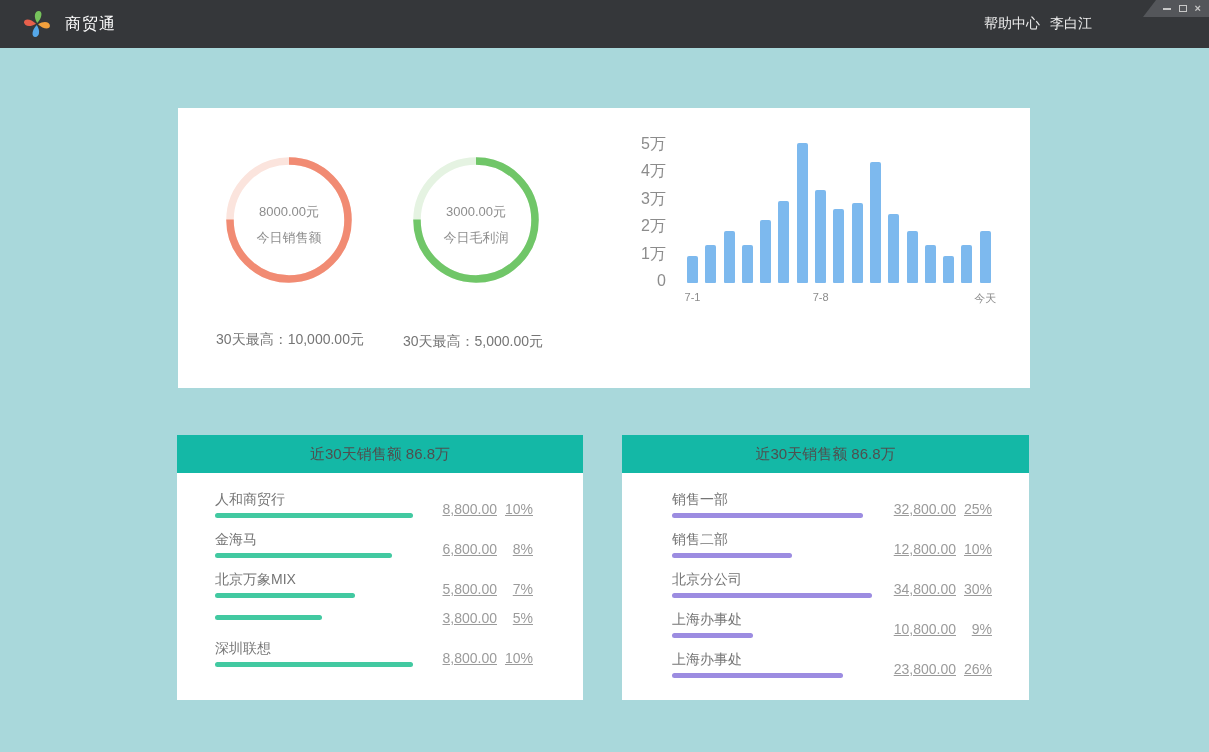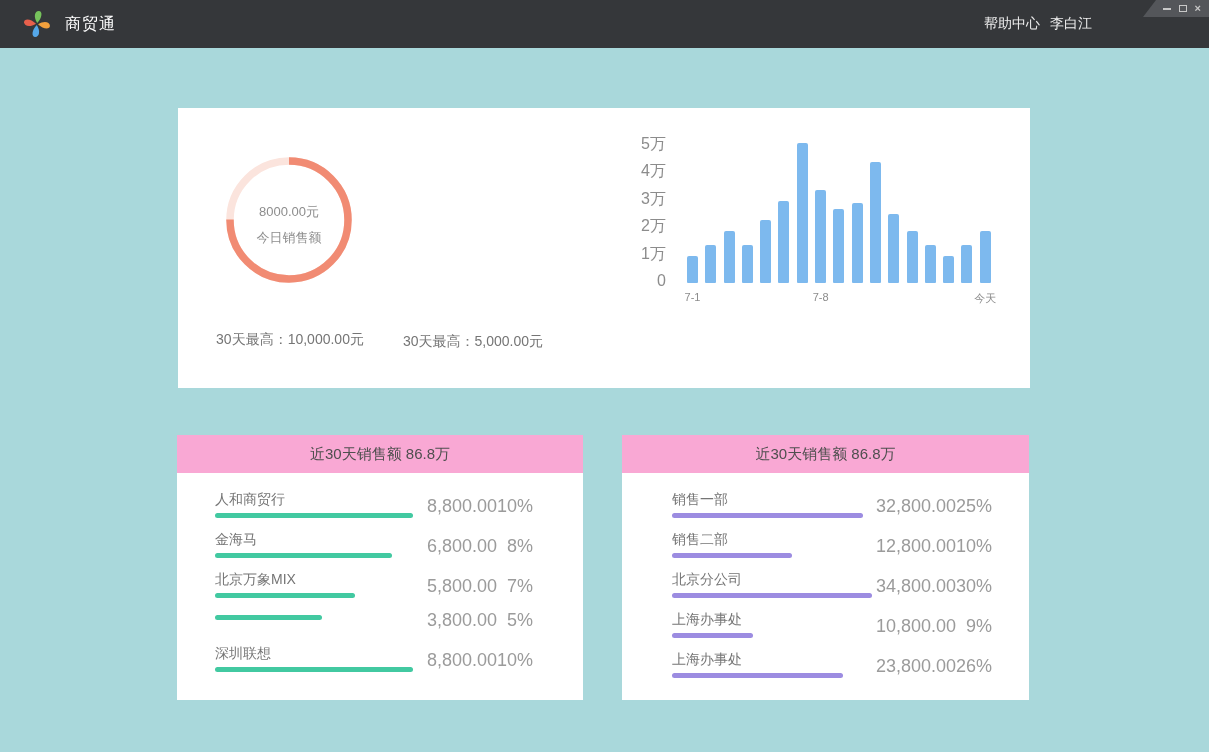--- a/index.html
+++ b/index.html
@@ -39,29 +39,29 @@
 
   
   .chart { position:absolute; left:462px; top:27px; width:380px; height:230px; }
   .y-tick { position:absolute; left:0; width:26px; text-align:right; font-size:16px; line-height:16px; color:#8c8c8c; }
   .bars { position:absolute; left:47px; top:0; width:306px; height:148px; display:flex; align-items:flex-end; gap:7.3px; }
   .bar { width:11px; background:#7db9ee; border-radius:2px 2px 1px 1px; }
   .x-label { position:absolute; top:156px; transform:translateX(-50%); font-size:11px; color:#8c8c8c; white-space:nowrap; }
   .chart-title { position:absolute; left:47px; top:193px; width:306px; text-align:center; font-size:14px; color:#757575; }
 
   
-  .rank-head { height:38px; background:#f9a8d4; display:flex; align-items:center; justify-content:center;
+  .rank-head { height:38px; background:#14b8a6; display:flex; align-items:center; justify-content:center;
     font-size:15px; color:#4f4f4f; }
   .rank-body { padding:17px 50px 0 38px; }
   .rank-right .rank-body { padding:17px 37px 0 50px; }
   .rank-row { display:flex; justify-content:space-between; margin-bottom:12px; }
   .rank-main { flex:1; }
   .rank-label { font-size:14px; color:#757575; line-height:18px; }
   .rank-bar { height:5px; border-radius:2.5px; margin-top:5px; }
-  .rank-values { align-self:flex-end; display:flex; font-size:18px; color:#9b9b9b; white-space:nowrap; padding-bottom:1px; }
+  .rank-values { align-self:flex-end; display:flex; font-size:14px; color:#9b9b9b; white-space:nowrap; padding-bottom:1px;text-decoration:underline; }
   .rank-amount { min-width:72px; text-align:right; }
   .rank-pct { min-width:36px; text-align:right; }
 </style>
 </head>
 <body>
 
 <div class="app">
 
   <header class="titlebar">
     <div class="brand">
@@ -97,20 +97,30 @@
         <circle class="donut-track" cx="63" cy="63" r="59" fill="none" stroke-width="7.5" stroke="#fbe4dd"></circle>
         <circle class="donut-progress" cx="63" cy="63" r="59" fill="none" stroke-width="7.5" transform="rotate(-90 63 63)" stroke="#f18b73" stroke-dasharray="278.03094984269666 370.7079331235956"></circle>
       </svg>
       <div class="donut-center">
         <div>8000.00元</div>
         <div>今日销售额</div>
       </div>
     </div>
     <div class="donut-footer footer-0">30天最高：10,000.00元</div>
 
+    <div class="donut-block donut-1">
+      <svg class="donut-svg" width="126" height="126" viewBox="0 0 126 126">
+        <circle class="donut-track" cx="63" cy="63" r="59" fill="none" stroke-width="7.5" stroke="#e5f3e2"></circle>
+        <circle class="donut-progress" cx="63" cy="63" r="59" fill="none" stroke-width="7.5" transform="rotate(-90 63 63)" stroke="#70c668" stroke-dasharray="278.03094984269666 370.7079331235956"></circle>
+      </svg>
+      <div class="donut-center">
+        <div>3000.00元</div>
+        <div>今日毛利润</div>
+      </div>
+    </div>
     <div class="donut-footer footer-1">30天最高：5,000.00元</div>
 
     <div class="chart" id="chart">
     <span class="y-tick" style="top: 138px;">0</span>
         <span class="y-tick" style="top: 110.5px;">1万</span>
         <span class="y-tick" style="top: 83px;">2万</span>
         <span class="y-tick" style="top: 55.5px;">3万</span>
         <span class="y-tick" style="top: 28px;">4万</span>
         <span class="y-tick" style="top: 0.5px;">5万</span>
         <div class="bars">

